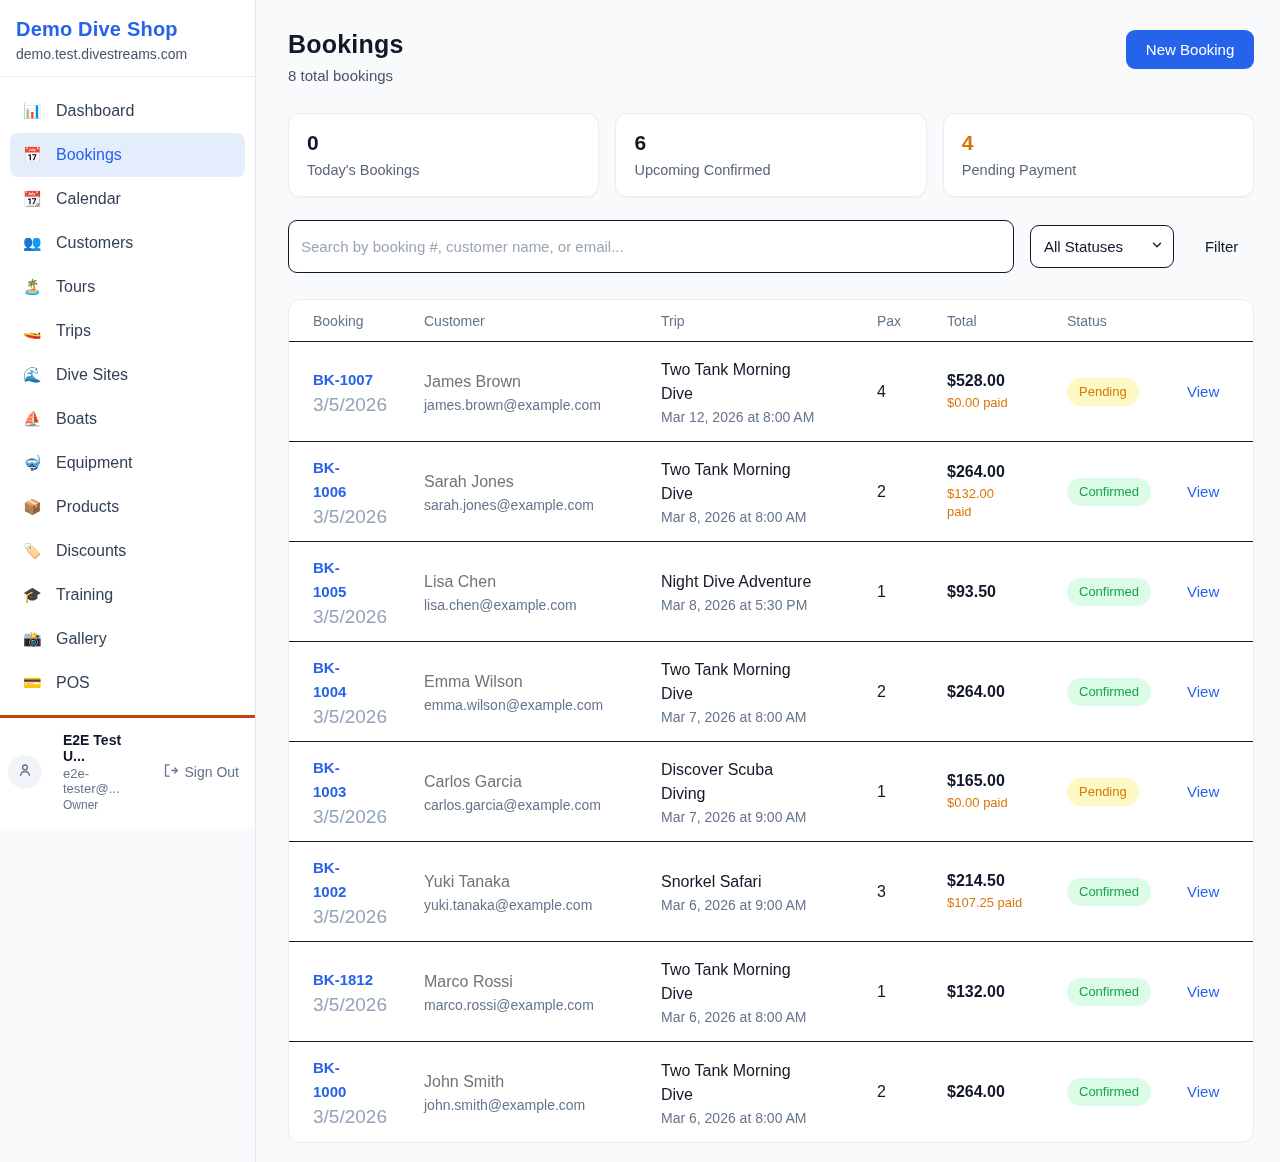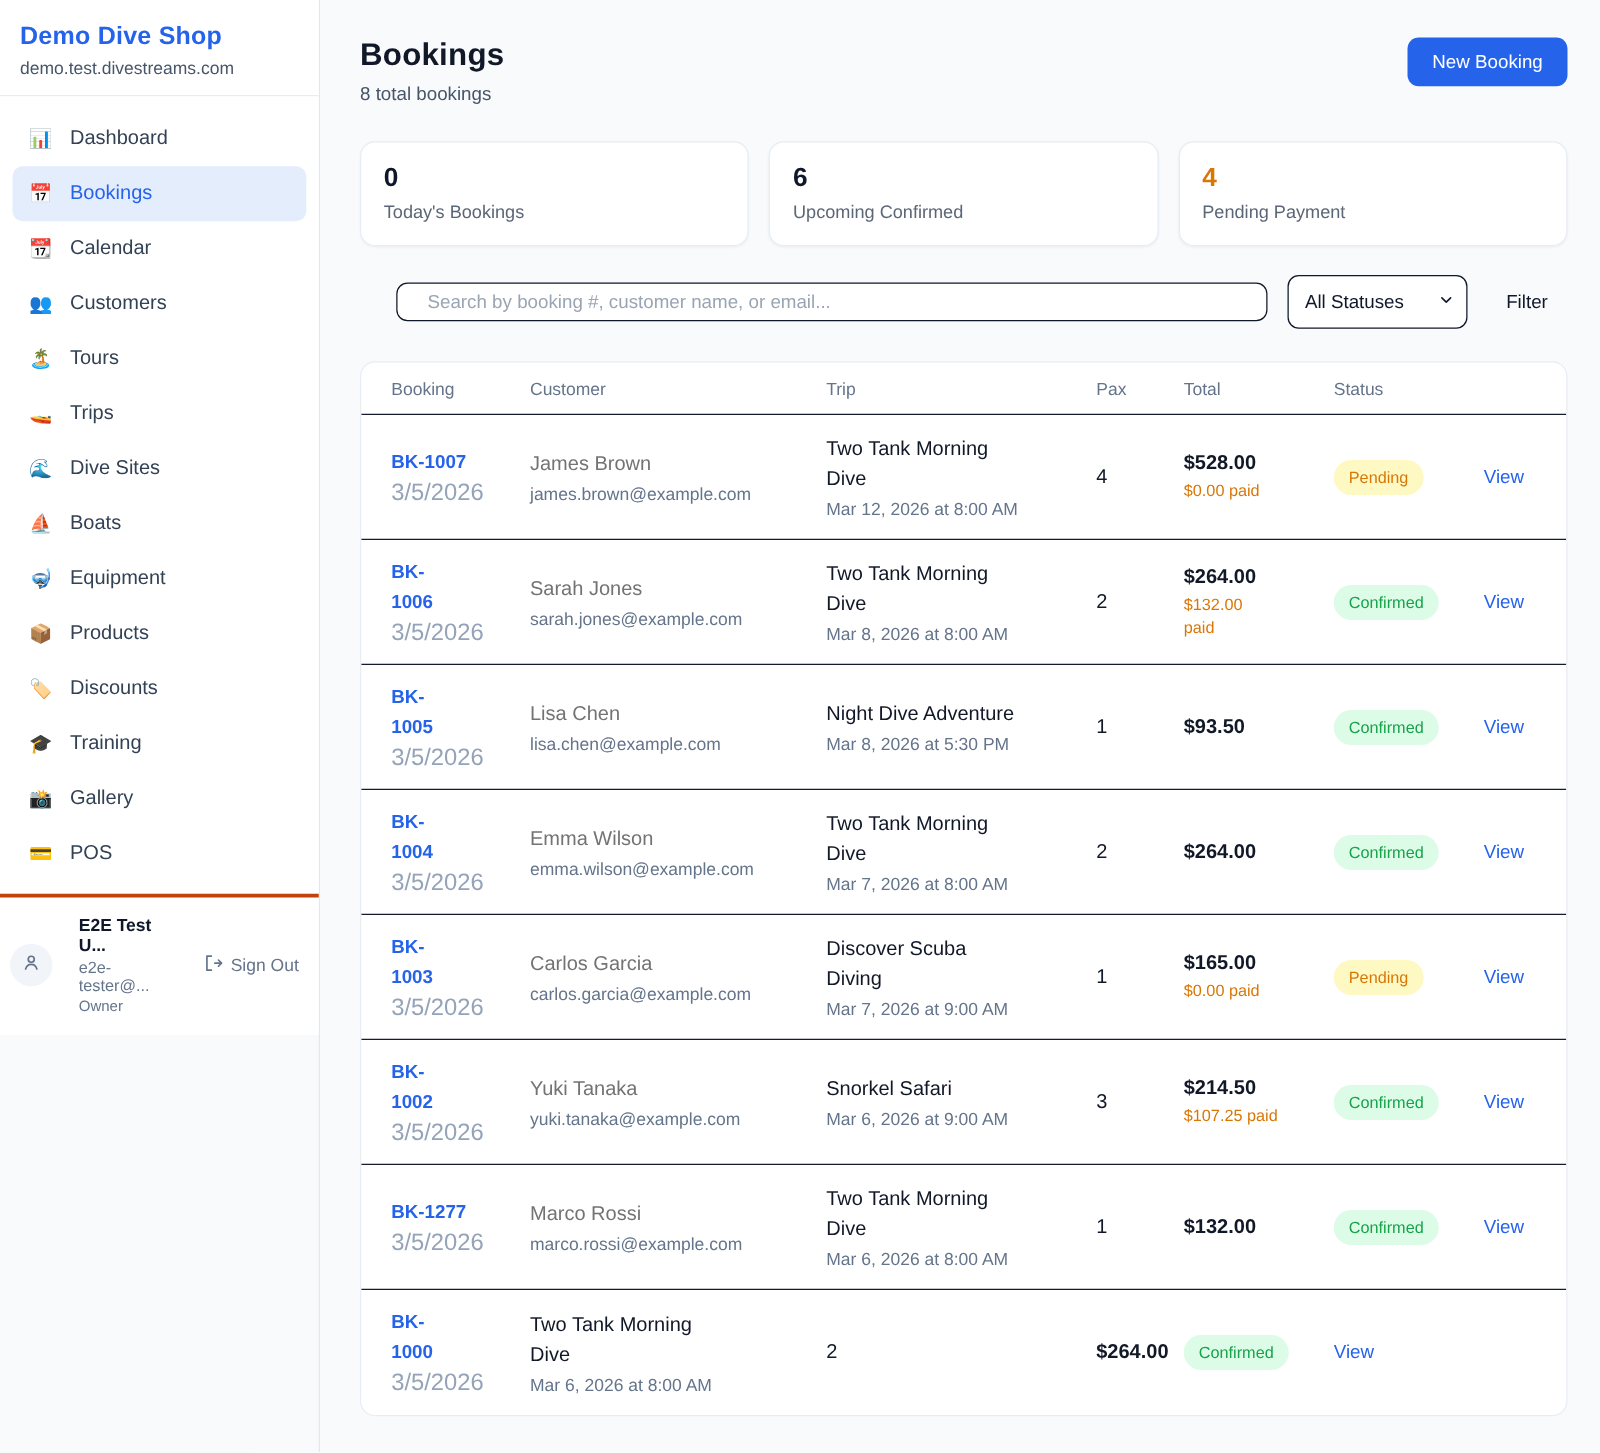--- a/index.html
+++ b/index.html
@@ -68,23 +68,23 @@
     background: #ffffff; border: 1px solid #e8edf3; border-radius: 12px;
     padding: 17px 18px; box-shadow: 0 1px 2px rgba(15,23,42,.04);
     height: 84px;
   }
   .stat-value { font-size: 21px; font-weight: 700; color: #0f172a; }
   .stat-value.accent { color: #d97706; }
   .stat-label { margin-top: 7px; font-size: 14.5px; color: #5b6676; }
 
   .filter-row { margin-top: 23px; display: flex; align-items: center; }
   .search-input {
-    flex: 1; height: 31px; border: 1px solid #0f172a; border-radius: 9px;
-    padding: 0 24px; font-size: 15px; font-family: inherit; color: #0f172a;
-    background: #ffffff; outline: none; margin-left: 29px;
+    flex: 1; height: 53px; border: 1px solid #0f172a; border-radius: 9px;
+    padding: 0 12px; font-size: 15px; font-family: inherit; color: #0f172a;
+    background: #ffffff; outline: none;
   }
   .search-input::placeholder { color: #9aa5b4; }
   .select-wrap { position: relative; margin-left: 16px; width: 144px; }
   .status-select {
     width: 100%; height: 43px; border: 1px solid #0f172a; border-radius: 9px;
     background: #ffffff; font-family: inherit; font-size: 15px; color: #0f172a;
     padding: 0 30px 0 13px; appearance: none; -webkit-appearance: none; cursor: pointer;
   }
   .select-chevron { position: absolute; right: 10px; top: 13px; pointer-events: none; }
   .filter-btn {
@@ -447,21 +447,21 @@
     <div class="cell">
       <span class="badge badge-confirmed">Confirmed</span>
     </div>
     <div class="cell">
       <a class="view-link">View</a>
     </div>
   </div>
 
   <div class="trow">
     <div class="cell">
-      <a class="bid">BK-1277</a>
+      <a class="bid">BK-1812</a>
       <div class="bdate">3/5/2026</div>
     </div>
     <div class="cell">
       <div class="cname">Marco Rossi</div>
       <div class="cemail">marco.rossi@example.com</div>
     </div>
     <div class="cell">
       <div class="tname">Two Tank Morning
 Dive</div>
       <div class="tdate">Mar 6, 2026 at 8:00 AM</div>
@@ -479,20 +479,24 @@
     </div>
   </div>
 
   <div class="trow">
     <div class="cell">
       <a class="bid">BK-
 1000</a>
       <div class="bdate">3/5/2026</div>
     </div>
     <div class="cell">
+      <div class="cname">John Smith</div>
+      <div class="cemail">john.smith@example.com</div>
+    </div>
+    <div class="cell">
       <div class="tname">Two Tank Morning
 Dive</div>
       <div class="tdate">Mar 6, 2026 at 8:00 AM</div>
     </div>
     <div class="cell pax">2</div>
     <div class="cell">
       <div class="tamount">$264.00</div>
 
     </div>
     <div class="cell">

